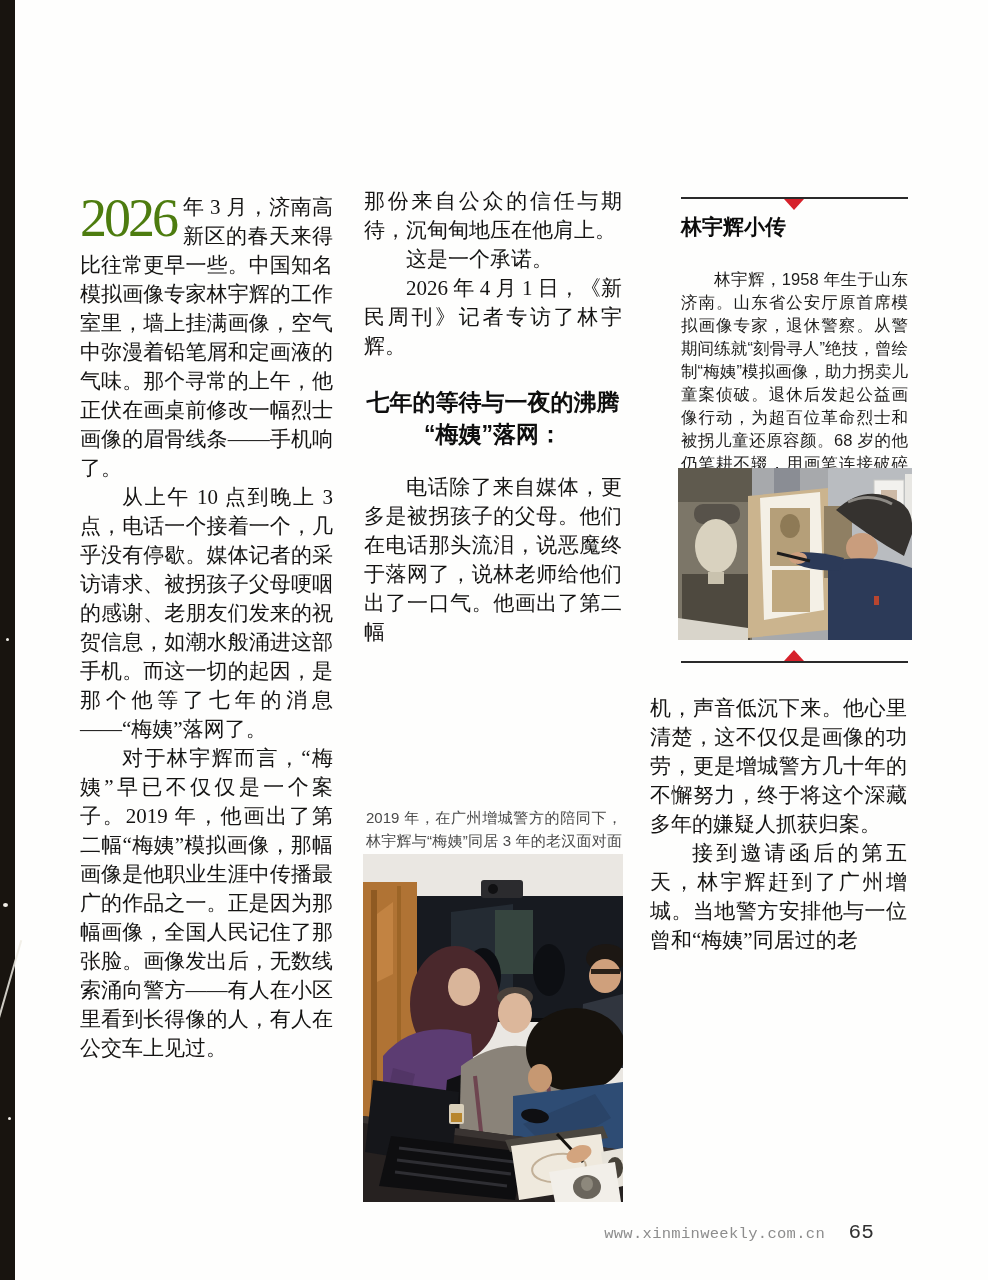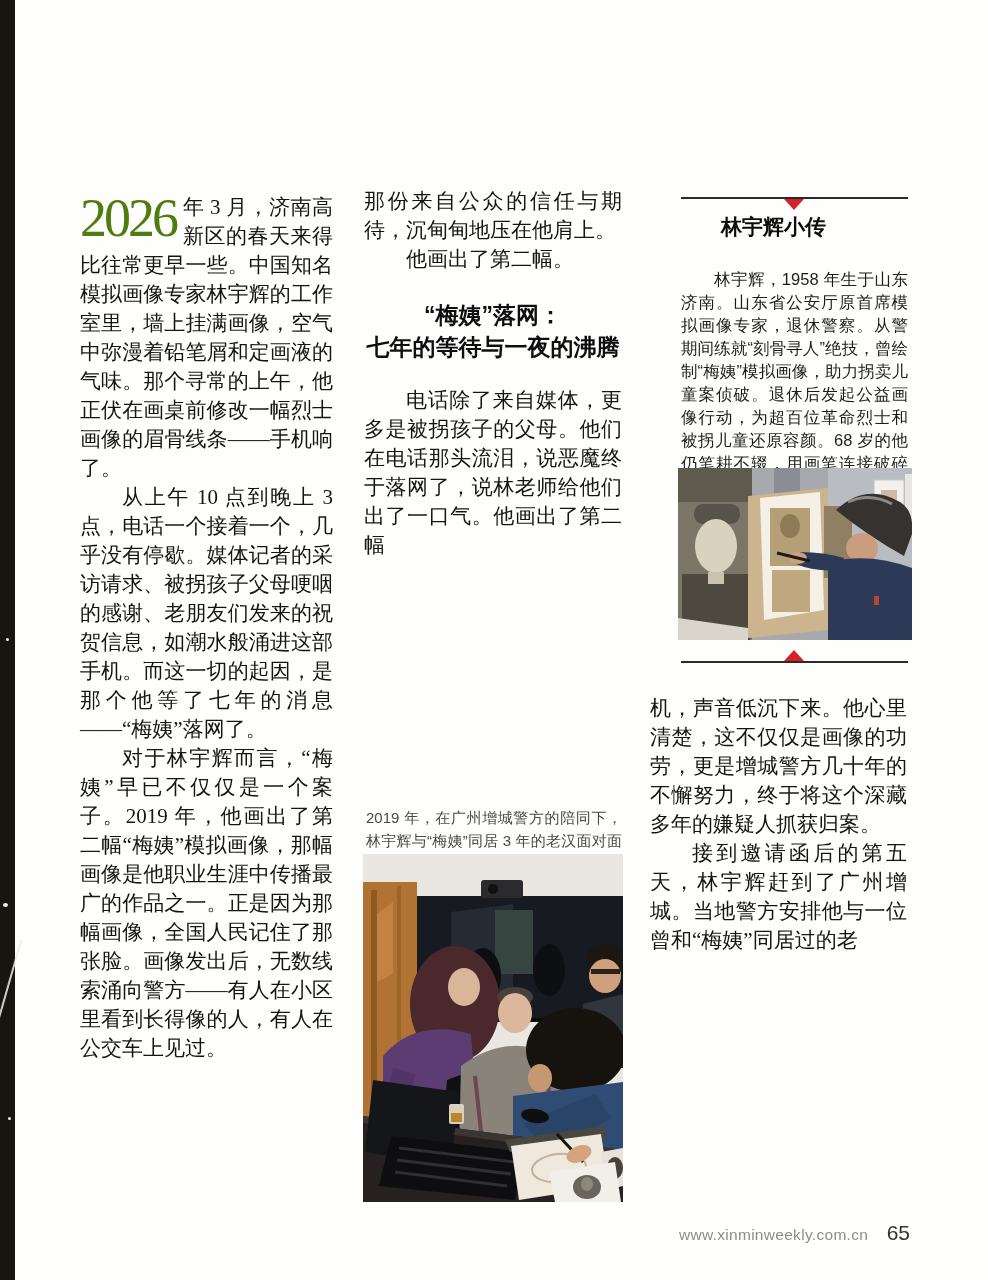--- a/index.html
+++ b/index.html
@@ -40,41 +40,41 @@
   .tri { position:absolute; width:0; height:0; }
   .tri-down { left:784px; top:199px;
     border-left:10px solid transparent; border-right:10px solid transparent;
     border-top:11px solid var(--accent-red); }
   .tri-up { left:784px; top:650px;
     border-left:10px solid transparent; border-right:10px solid transparent;
     border-bottom:11px solid var(--accent-red); }
   .sidebar-title {
     position:absolute; left:681px; top:213px;
     font-family:Liberation Serif, serif; font-weight:bold;
-    font-size:21px; color:#0c0c0c;margin-left:40px;
+    font-size:21px; color:#0c0c0c;
   }
   .sidebar-bio {
     position:absolute; left:681px; top:251px; width:227px;
     font-family:"Liberation Sans","DejaVu Sans",sans-serif;
     font-size:16.5px; line-height:23px; text-align:justify; color:#1d1c1b;
   }
 
   .caption {
     position:absolute; left:366px; top:806px; width:256px;
     font-family:"Liberation Sans","DejaVu Sans",sans-serif;
     font-size:15px; line-height:23px; color:#494949; text-align:justify;
   }
 
   .photo { position:absolute; overflow:hidden; background:#ddd; }
   #photo-sidebar { left:678px; top:468px; width:234px; height:172px; }
   #photo-session { left:363px; top:854px; width:260px; height:348px; }
 
   .footer {
-    position:absolute; left:600px; top:1221px; width:310px; text-align:right;
-    font-family:Liberation Sans, sans-serif; white-space:nowrap;
+    position:absolute; left:584px; top:1221px; width:310px; text-align:center;
+    font-family:Liberation Mono, monospace; white-space:nowrap;
   }
   .footer .url { font-size:15.5px; color:#8d8d8d; letter-spacing:.3px; vertical-align:baseline; }
   .footer .pagenum { font-size:21px; color:#323232; margin-left:14px; }
 </style>
 </head>
 <body>
 
 <div class="page">
 
   <div class="spine">
@@ -86,24 +86,25 @@
 
   <div class="col" id="col1">
     <p><span class="dropcap">2026</span><span>年 3 月，济南高新区的春天来得比往常更早一些。中国知名模拟画像专家林宇辉的工作室里，墙上挂满画像，空气中弥漫着铅笔屑和定画液的气味。那个寻常的上午，他正伏在画桌前修改一幅烈士画像的眉骨线条——手机响了。</span></p>
     <p class="ind">从上午 10 点到晚上 3 点，电话一个接着一个，几乎没有停歇。媒体记者的采访请求、被拐孩子父母哽咽的感谢、老朋友们发来的祝贺信息，如潮水般涌进这部手机。而这一切的起因，是那个他等了七年的消息——“梅姨”落网了。</p>
     <p class="ind">对于林宇辉而言，“梅姨”早已不仅仅是一个案子。2019 年，他画出了第二幅“梅姨”模拟画像，那幅画像是他职业生涯中传播最广的作品之一。正是因为那幅画像，全国人民记住了那张脸。画像发出后，无数线索涌向警方——有人在小区里看到长得像的人，有人在公交车上见过。</p>
 
   </div>
 
   <div class="col" id="col2">
     <p>那份来自公众的信任与期待，沉甸甸地压在他肩上。</p>
-    <p class="ind">他画出了第二幅。</p>
+    <p class="ind">这是一个承诺。</p>
+    <p class="ind">2026 年 4 月 1 日，《新民周刊》记者专访了林宇辉。</p>
     <div class="headline">
+      <div>七年的等待与一夜的沸腾</div>
       <div>“梅姨”落网：</div>
-      <div>七年的等待与一夜的沸腾</div>
     </div>
     <p class="ind">电话除了来自媒体，更多是被拐孩子的父母。他们在电话那头流泪，说恶魔终于落网了，说林老师给他们出了一口气。他画出了第二幅</p>
   </div>
 
   <div class="caption">2019 年，在广州增城警方的陪同下，林宇辉与“梅姨”同居 3 年的老汉面对面画像。</div>
 
   <div class="photo" id="photo-session">
     <svg viewBox="0 0 260 348" width="260" height="348">
       <rect width="260" height="348" fill="#eae7e2"></rect>
       <g>

